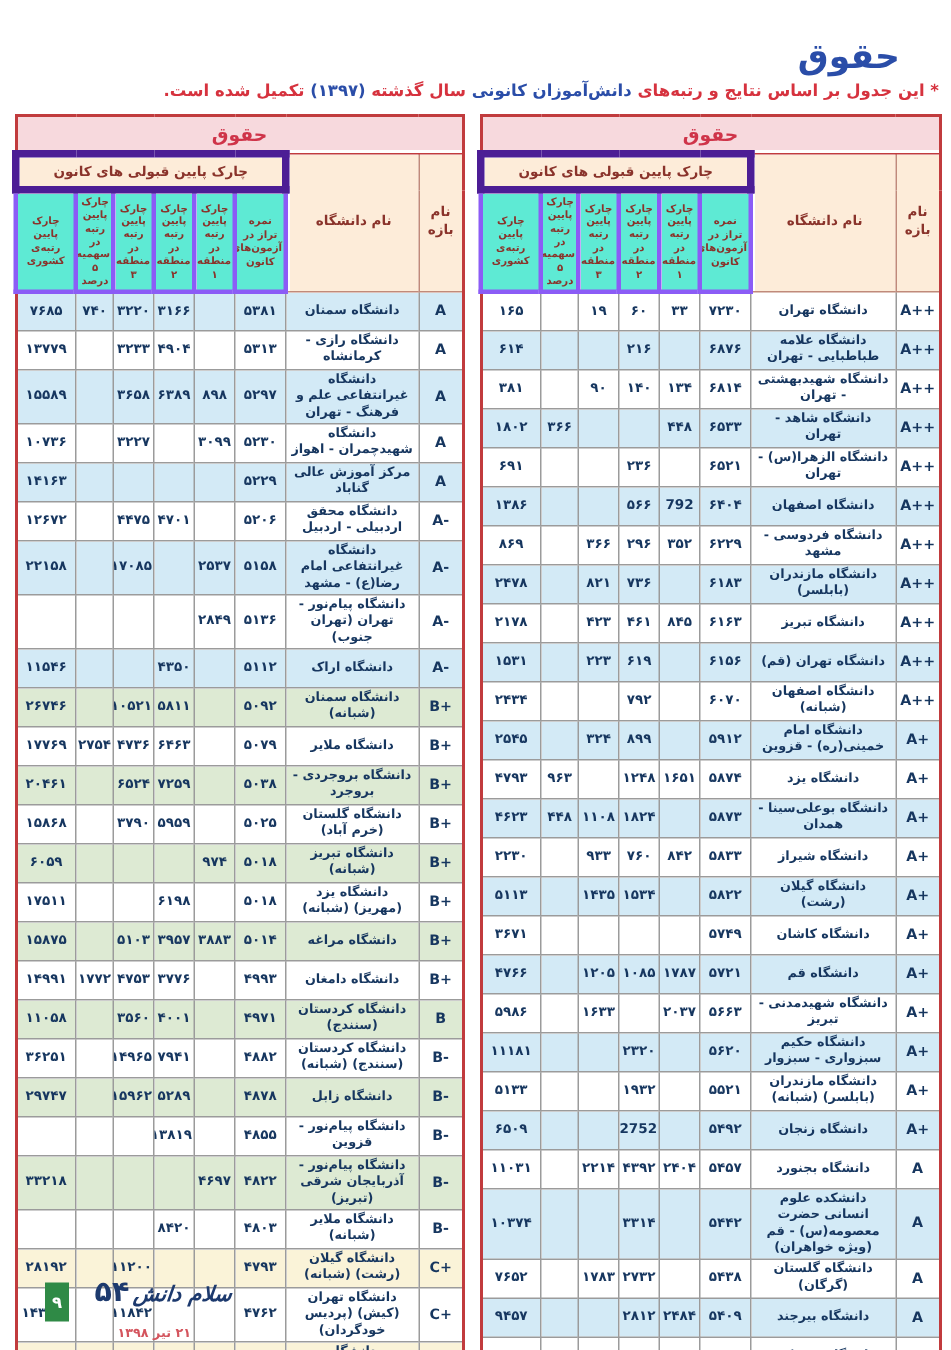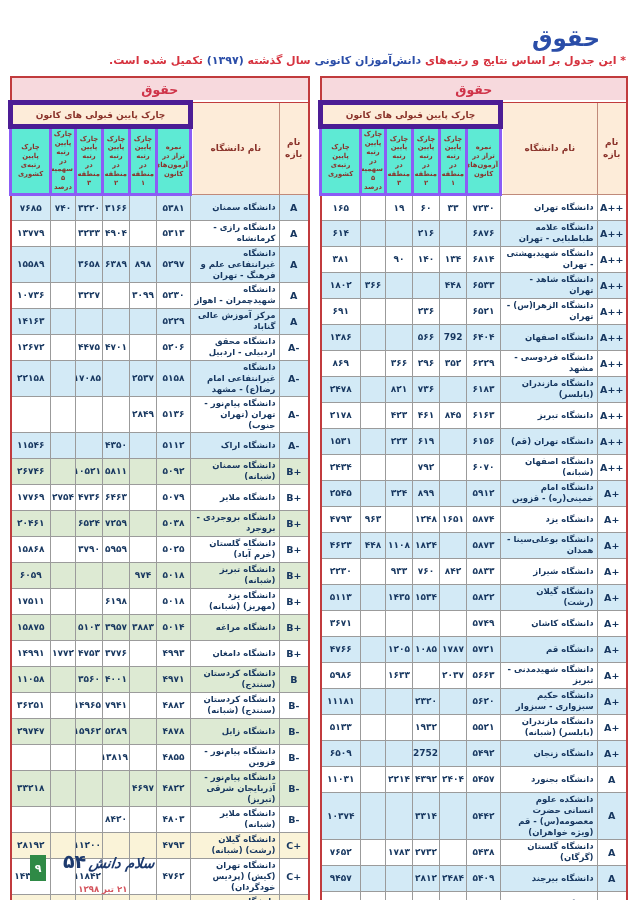--- a/index.html
+++ b/index.html
@@ -41,21 +41,21 @@
     background:#fdecd9;color:#8a332b;font-weight:bold;text-align:center;
     border:1px solid #c08a7a;font-size:9px;line-height:1.3;
   }
   th.h-sub{
     background:#5eead4;color:#8a332b;font-size:6.8px;font-weight:bold;
     height:54px;text-align:center;vertical-align:middle;line-height:1.3;
     border:3px solid #8b5cf6;padding:1px;
   }
   td{border:1px solid #9b9b9b;color:#16365f;vertical-align:middle;}
   td.band{direction:ltr;text-align:center;font-size:9.5px;font-weight:bold;height:23px;}
-  td.uname{text-align:right;font-size:8.5px;font-weight:bold;line-height:11px;padding:1px 3px;}
+  td.uname{text-align:center;font-size:8.5px;font-weight:bold;line-height:11px;padding:1px 3px;}
   td.num{text-align:center;font-size:9px;font-weight:bold;}
   tr.bg-w td{background:#ffffff;}
   tr.bg-b td{background:#d3eaf6;}
   tr.bg-g td{background:#ddead3;}
   tr.bg-c td{background:#faf3d8;}
   .footer{
     position:absolute;left:30px;bottom:6px;direction:ltr;
     display:flex;align-items:flex-start;gap:5px;
   }
   .pagenum-box{

